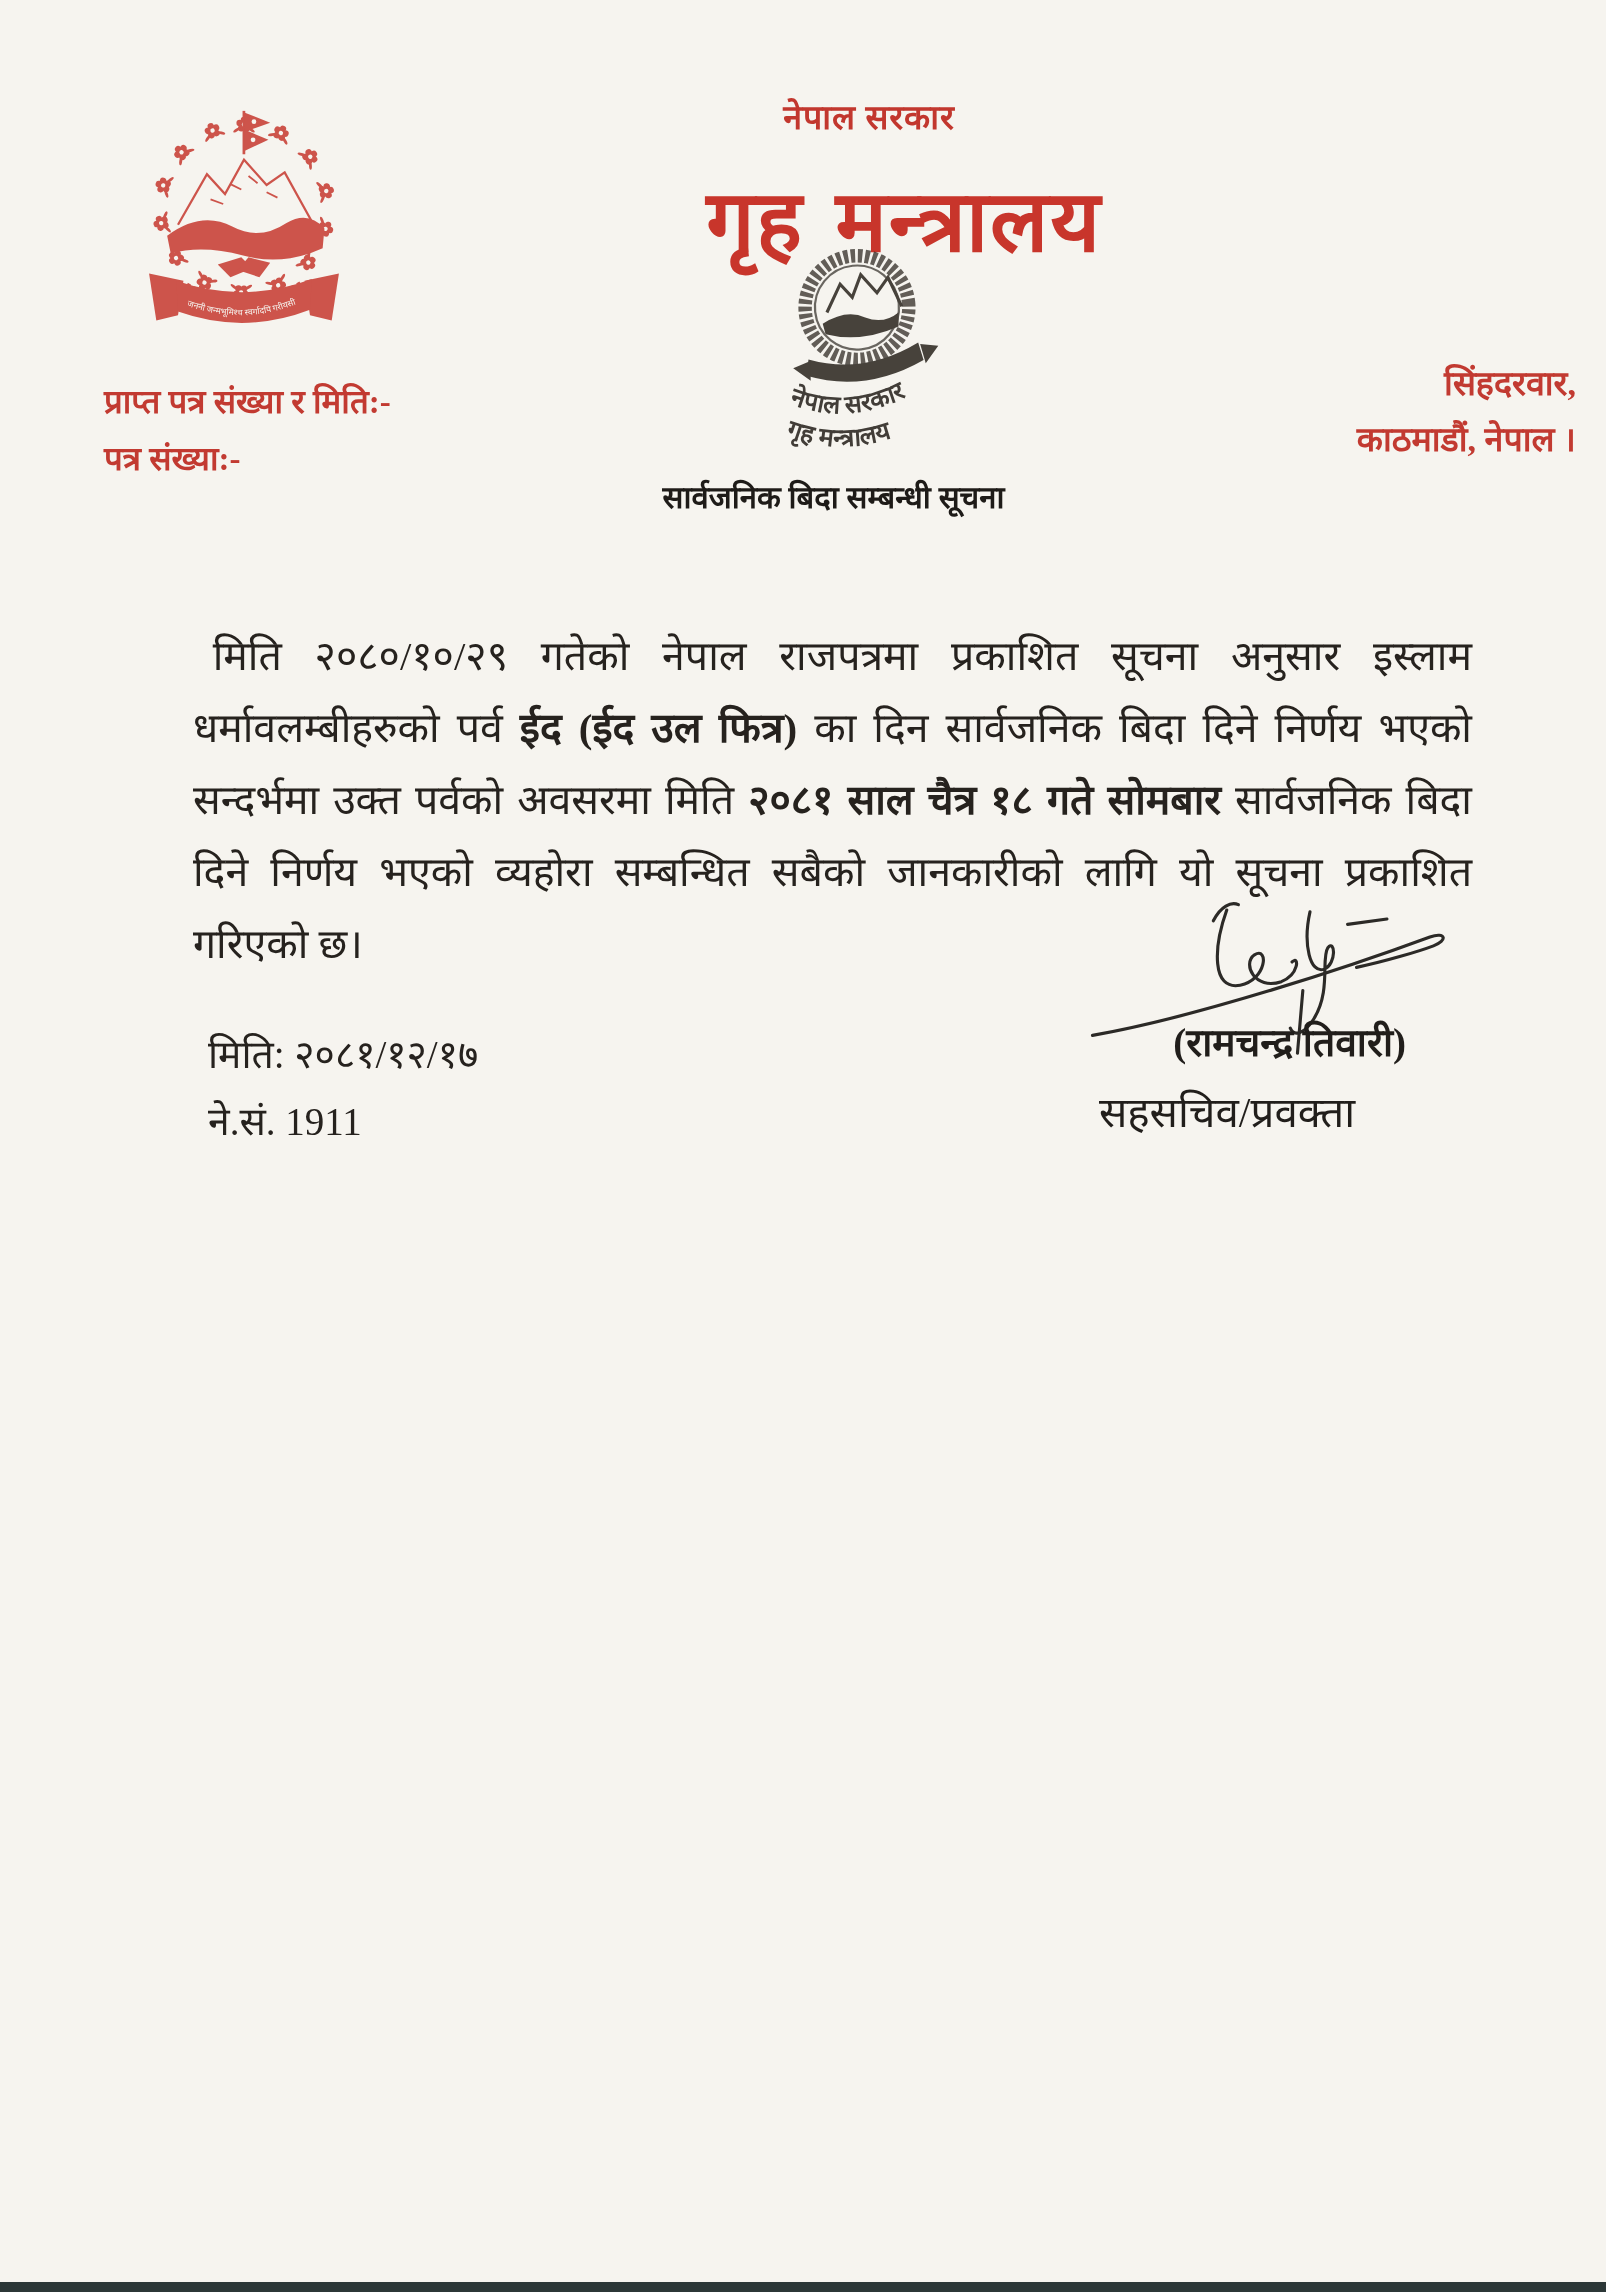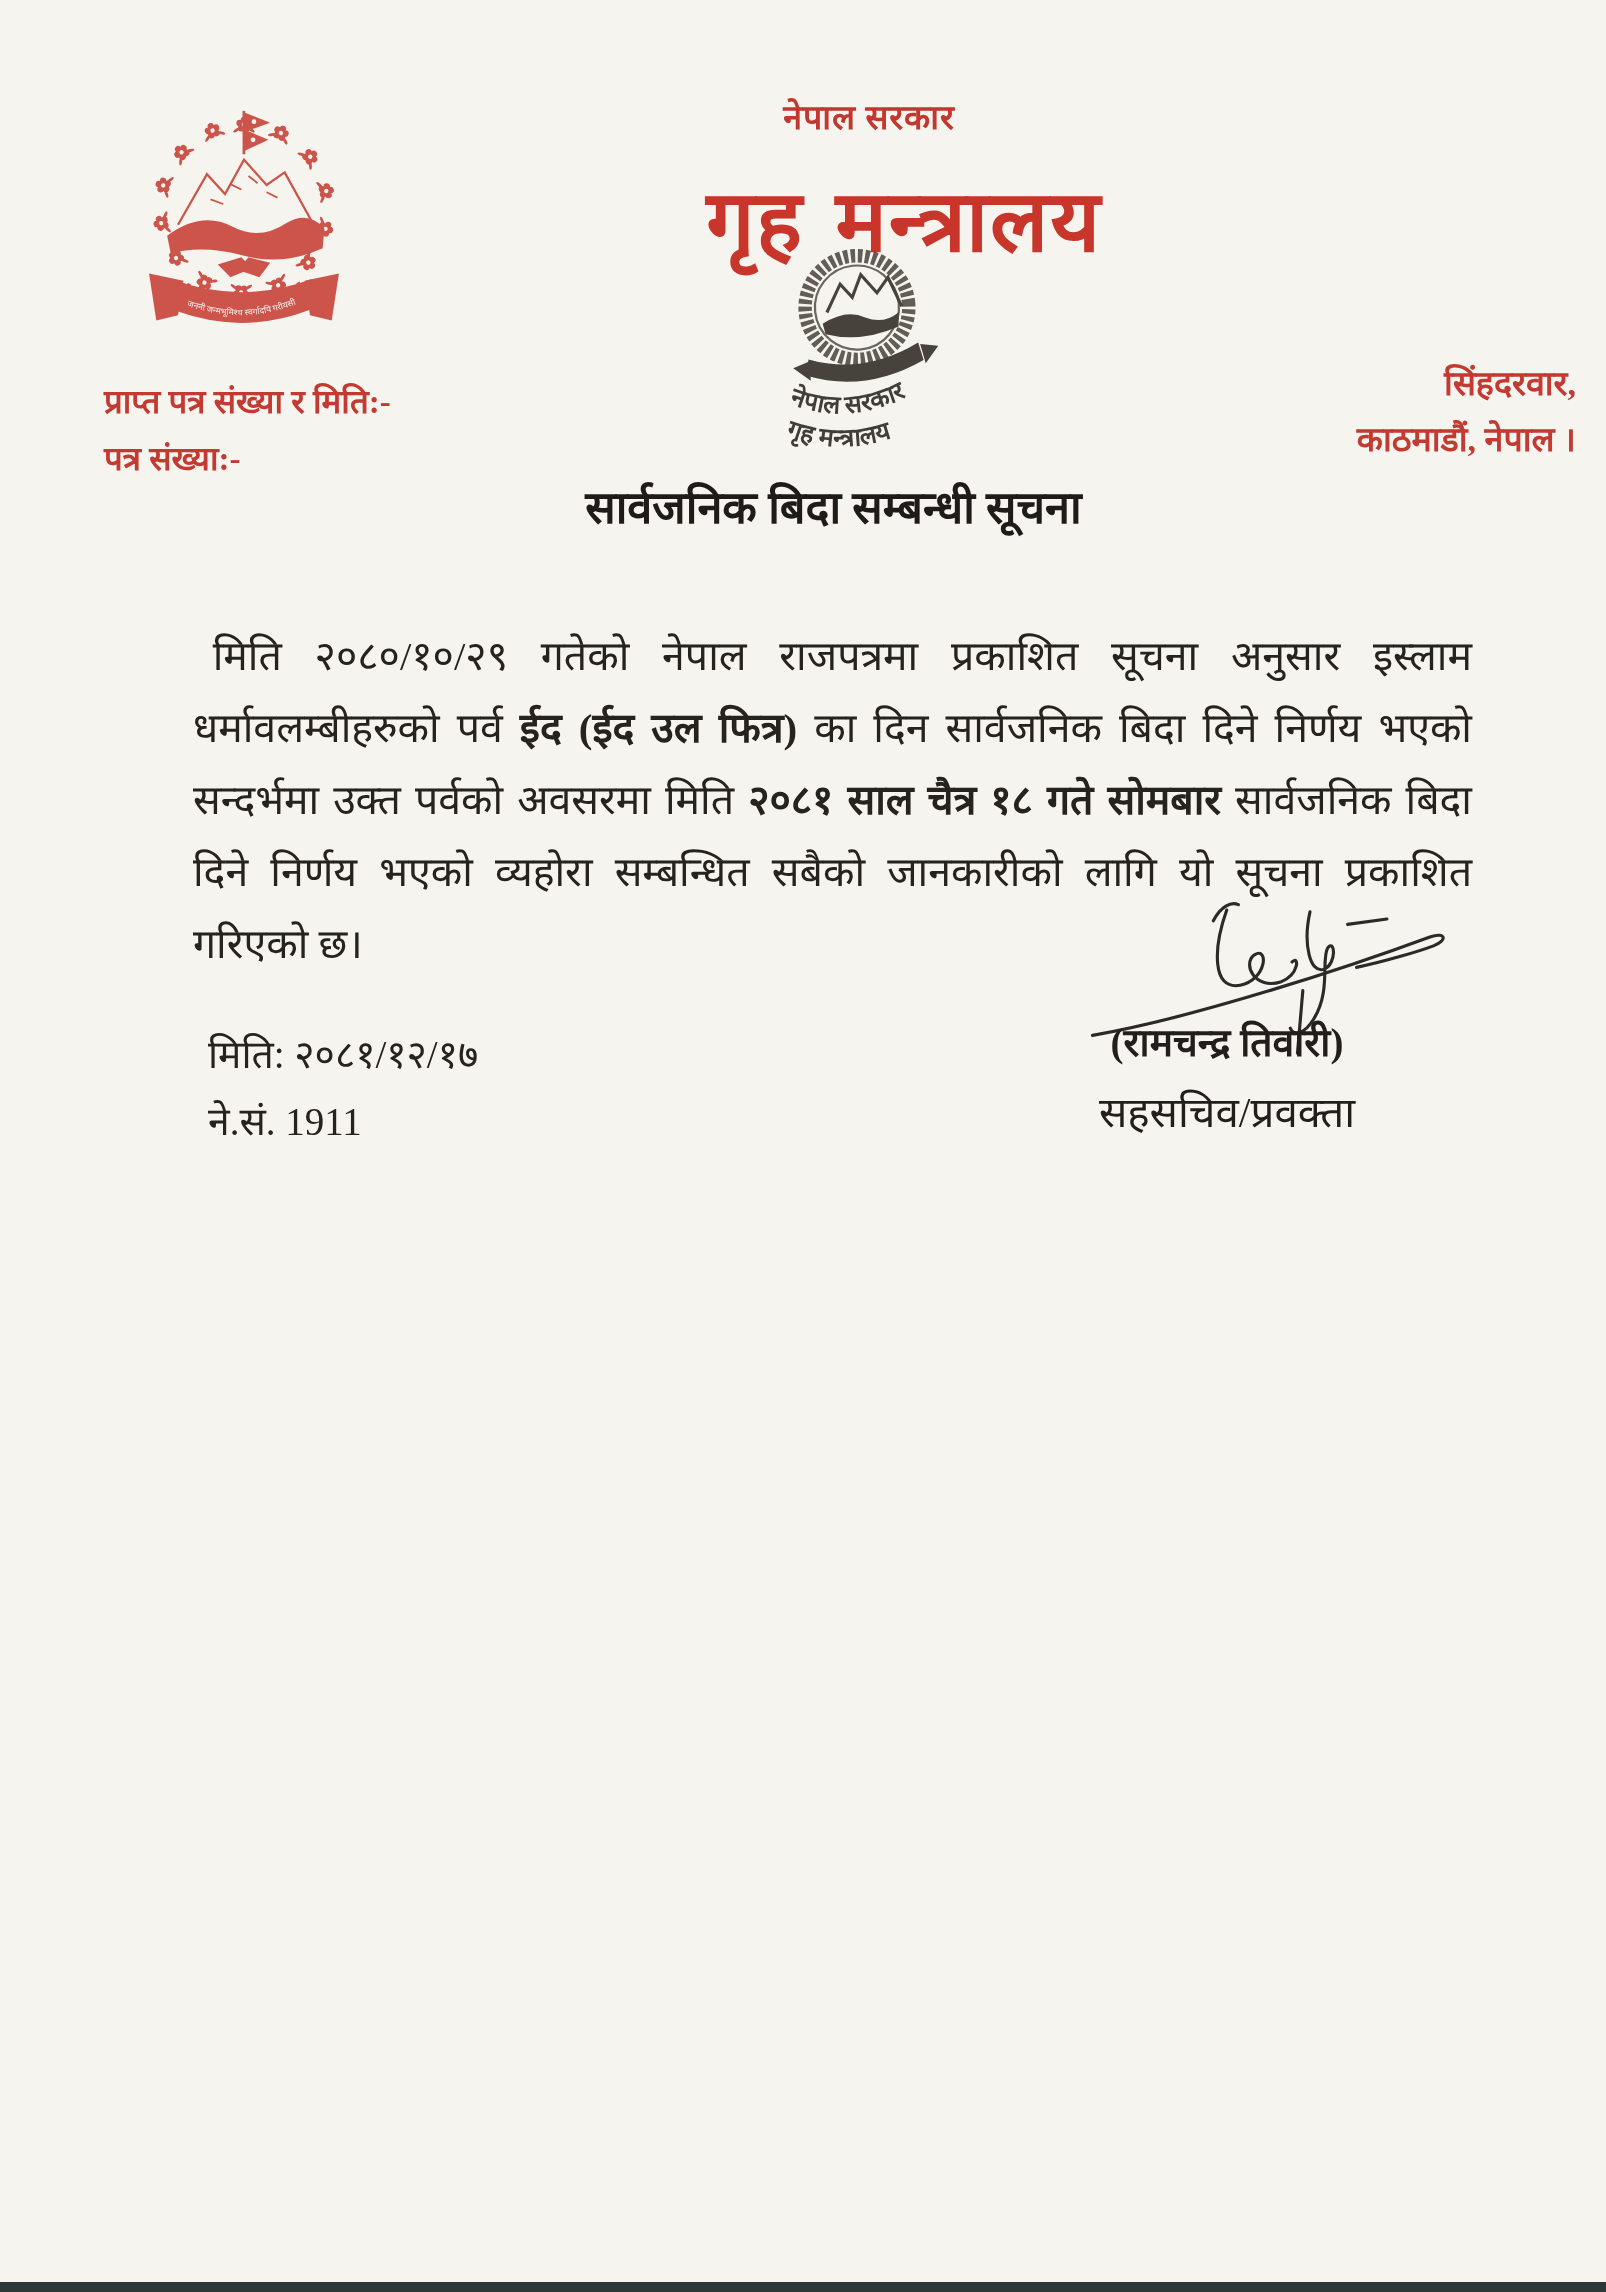--- a/index.html
+++ b/index.html
@@ -16,30 +16,30 @@
   .ministry-line{left:546px;top:159px;width:716px;font-size:86px;font-weight:700;color:#c8352b;
     font-family:"DejaVu Sans","Liberation Sans",sans-serif;letter-spacing:1.8px;}
   
   .emblem{left:131px;top:97px;width:226px;height:242px;color:#cd544b;}
   
   .stamp{left:761px;top:235px;width:211px;height:224px;opacity:.9;mix-blend-mode:multiply;}
   
   .meta-left{left:104px;top:374px;width:502px;font-size:33px;font-weight:700;color:#c23a31;line-height:57px;}
   .addr{left:1218px;top:356px;width:358px;font-size:34px;font-weight:700;color:#c23a31;line-height:56px;text-align:right;}
   
-  .doc-title{left:502px;top:475px;width:663px;font-size:45px;font-weight:700;color:#1e1b18;text-align:center;}
+  .doc-title{left:502px;top:475px;width:663px;font-size:31px;font-weight:700;color:#1e1b18;text-align:center;}
   
   .body-par{left:193px;top:620px;width:1279px;font-size:41px;line-height:72px;color:#26221e;
     text-align:justify;text-align-last:left;text-indent:19.7px;}
   .body-par .b{font-weight:700;}
   
   .f-date{left:208px;top:1026px;width:537px;font-size:39px;color:#26221e;}
   .f-era{left:208px;top:1093px;width:537px;font-size:39px;color:#26221e;}
   .sig{left:1079px;top:885px;width:385px;height:179px;}
-  .sig-name{left:1048px;top:1014px;width:358px;font-size:39px;font-weight:700;color:#211e1b;text-align:center;}
+  .sig-name{left:1048px;top:1014px;width:358px;font-size:39px;font-weight:700;color:#211e1b;text-align:right;}
   .sig-post{left:1048px;top:1082px;width:358px;font-size:42px;color:#211e1b;text-align:center;}
   .bottom-strip{left:0;top:2282px;width:1607px;height:10.7px;background:#2c3737;}
   svg{display:block;}
 </style>
 </head>
 <body>
 
 <svg class="abs emblem" viewBox="0 0 250 265">
   <defs>
     <g id="fl">

